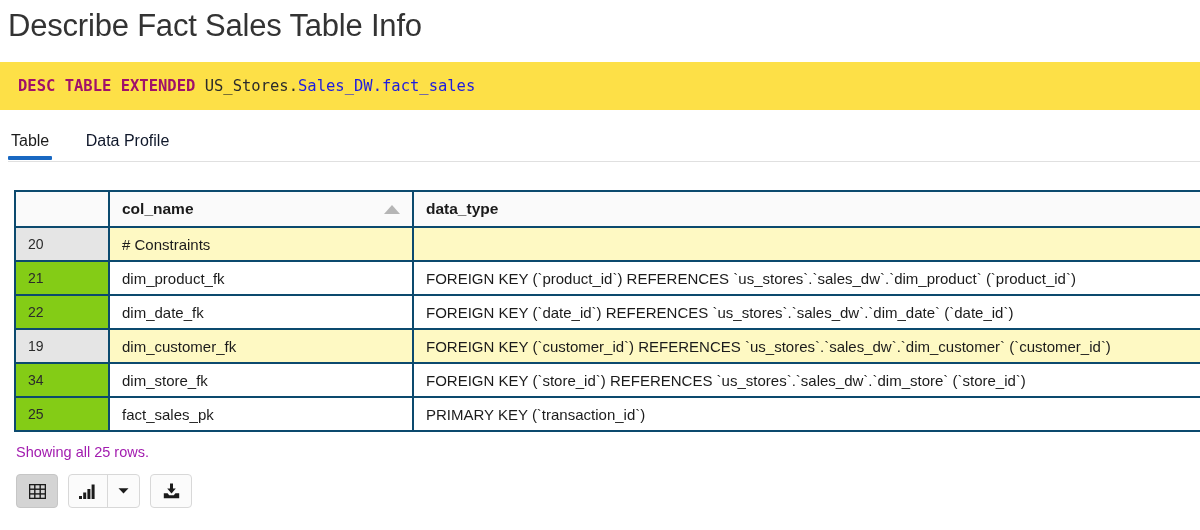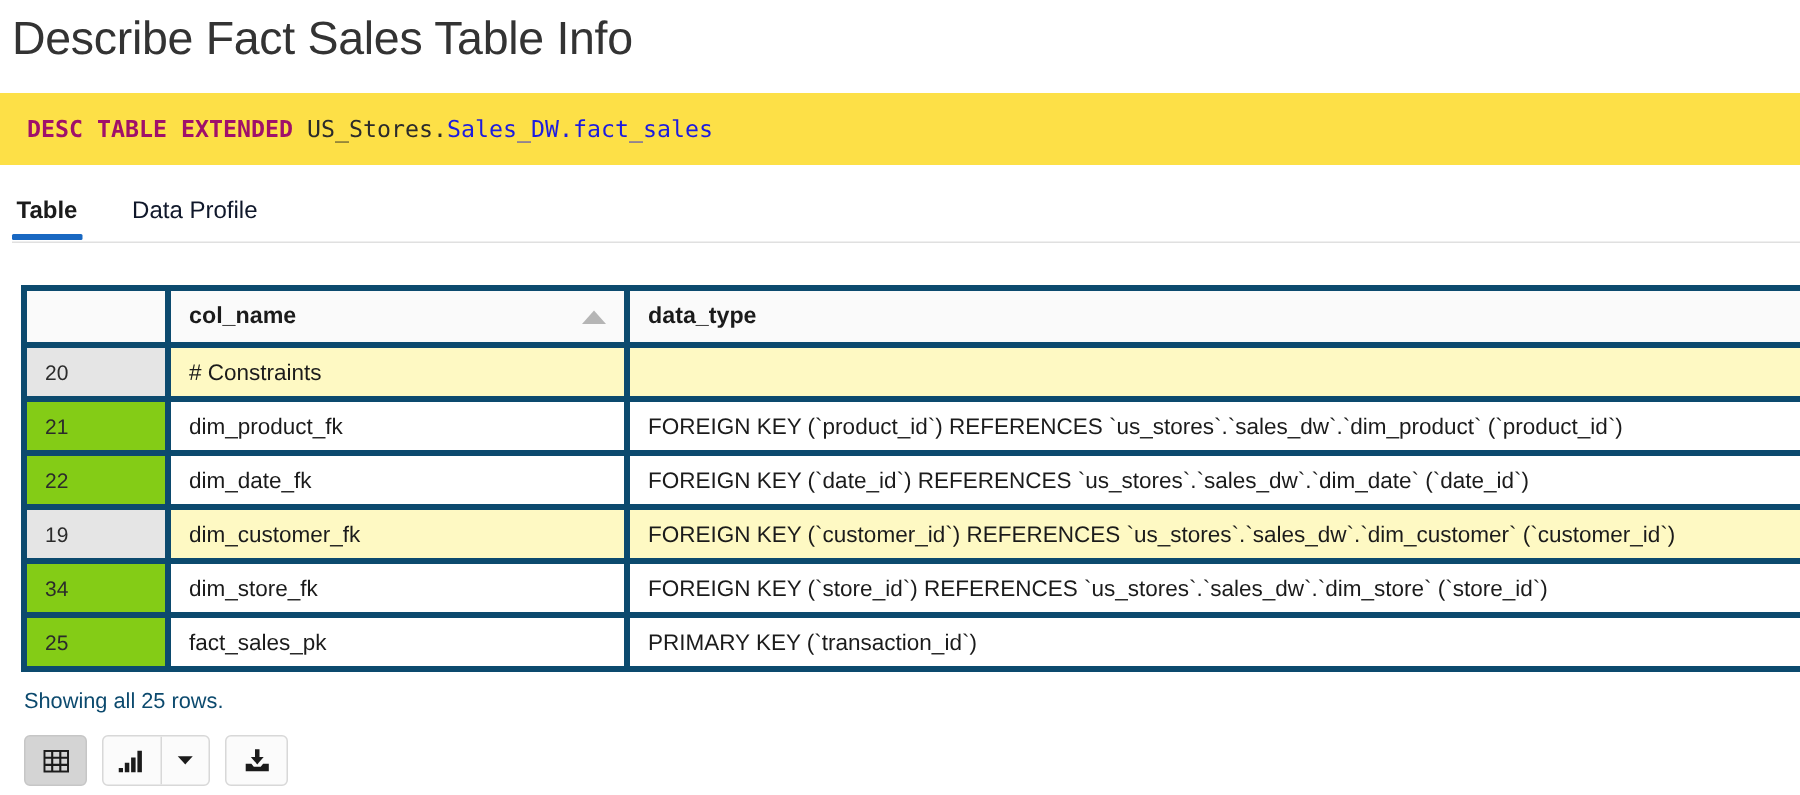--- a/index.html
+++ b/index.html
@@ -69,21 +69,21 @@
     height: 34px;
     padding: 0 3px;
     margin-right: 26px;
     color: #0f172a;
     cursor: pointer;
     position: relative;
     vertical-align: top;
   }
   .tab.active {
     color: #1b1b1b;
-    font-weight: bold;
+    font-weight: normal;
   }
   .tab.active::after {
     content: "";
     position: absolute;
     left: 0;
     right: 0;
     bottom: -2px;
     height: 4px;
     background: #1968c2;
     border-radius: 1px;
@@ -97,21 +97,21 @@
     overflow: hidden;
   }
   table.result {
     border-collapse: collapse;
     table-layout: fixed;
     width: 1186px;
     font-size: 15px;
   }
   table.result th,
   table.result td {
-    border: 4px solid #0c4a6e;
+    border: 2px solid #0c4a6e;
     padding: 0 12px;
     height: 32px;
     text-align: left;
     vertical-align: middle;
     white-space: nowrap;
     overflow: hidden;
     font-weight: normal;
   }
   table.result thead th {
     background: #fafafa;
@@ -148,21 +148,21 @@
   tr.alt td { background: #fef9c3; }
   tr.alt td.col-num { background: #e5e5e5; }
 
   
   .footer {
     margin-top: 10px;
     margin-left: 16px;
   }
   .rows-info {
     font-size: 14.5px;
-    color: #0c4a6e;
+    color: #a21caf;
     line-height: 20px;
   }
   .toolbar {
     margin-top: 12px;
     display: flex;
     align-items: center;
     gap: 10px;
   }
   .btn {
     border: 1px solid #d8d8d8;

